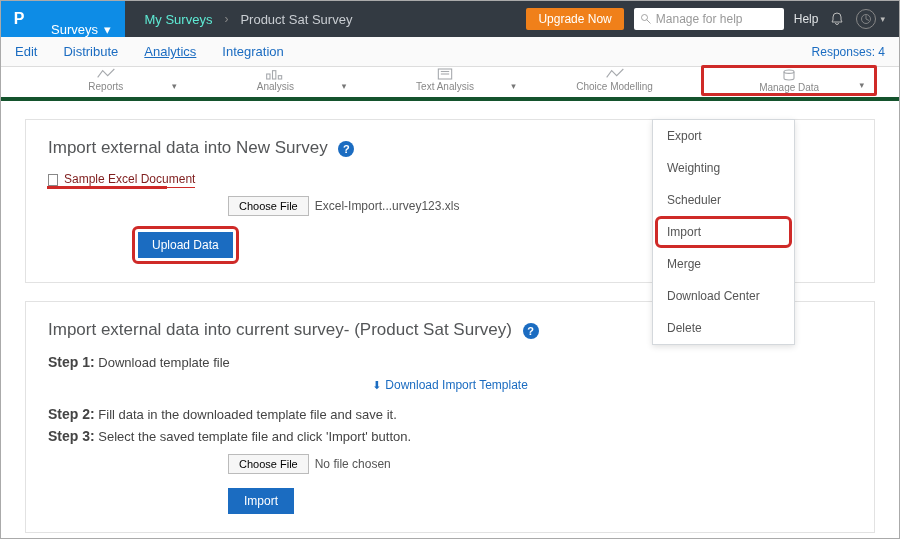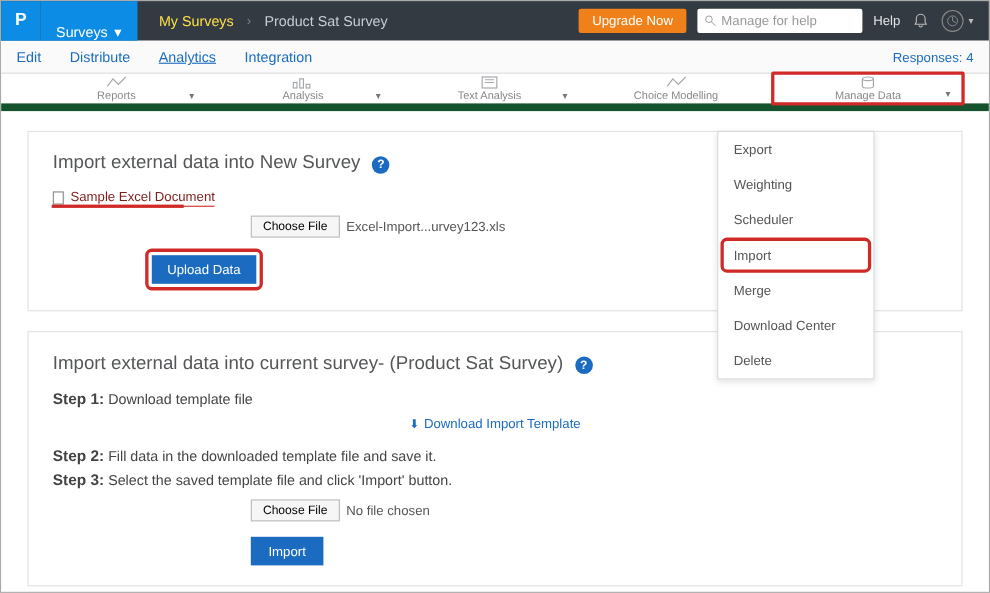--- a/index.html
+++ b/index.html
@@ -1,35 +1,35 @@
 <!DOCTYPE html>
 <html><head>
 <meta charset="utf-8">
 <style>
   * { box-sizing: border-box; margin: 0; padding: 0; font-family: Arial, Helvetica, sans-serif; }
   body { width: 900px; height: 539px; background: #fff; border: 1px solid #aaa; font-size: 12px; color: #333; overflow: hidden; position: relative; }
   .topbar { height: 36px; background: #333a42; display: flex; align-items: center; color: #eee; }
   .logo { width: 36px; height: 36px; background: #0d8ce6; display: flex; align-items: center; justify-content: center; color: #fff; font-weight: bold; font-size: 16px; }
   .surveys-drop { background: #0d8ce6; height: 36px; padding: 0 14px; display: flex; align-items: flex-end; color: #fff; font-size: 13px; cursor: pointer; gap: 6px; }
   .breadcrumb { display: flex; align-items: center; gap: 12px; margin-left: 20px; font-size: 13px; color: #c9cdd2; }
-  .breadcrumb a { color: #fde047; text-decoration: none; }
+  .breadcrumb a { color: #5eead4; text-decoration: none; }
   .breadcrumb .chev { color: #888; font-size: 12px; }
   .topbar-right { margin-left: auto; display: flex; align-items: center; gap: 10px; padding-right: 14px; }
   .upgrade { background: #f0801a; color:#fff; padding: 4px 12px; font-size: 12px; border-radius: 2px; cursor: pointer; }
   .search { background: #fff; border-radius: 2px; width: 150px; height: 22px; display: flex; align-items: center; padding: 0 6px; color: #999; }
   .search svg { width: 12px; height: 12px; fill: #888; margin-right: 4px; }
   .help-link { color: #e0e3e5; font-size: 12px; cursor:pointer; }
   .bell, .avatar { width: 18px; height: 18px; display: flex; align-items:center; justify-content:center; }
   .avatar-wrap { display:flex; align-items:center; gap:4px; }
   .avatar-circle { width: 20px; height: 20px; border-radius: 50%; border: 1px solid #888; display:flex; align-items:center; justify-content:center; }
   .secondbar { height: 30px; background: #fafafa; border-bottom: 1px solid #ddd; display: flex; align-items: center; padding: 0 14px; }
   .secondbar a { color: #1b6cc1; font-size: 13px; margin-right: 26px; cursor: pointer; text-decoration: none; }
   .secondbar a.active { text-decoration: underline; }
   .responses { margin-left: auto; font-size: 12px; color: #1b6cc1; }
-  .toolbar { height: 34px; border-bottom: 7px solid #14532d; display: flex; align-items: center; padding: 0 20px; }
+  .toolbar { height: 34px; border-bottom: 4px solid #14532d; display: flex; align-items: flex-start; padding: 0 20px; }
   .tool { flex: 1; display: flex; flex-direction: column; align-items: center; justify-content: center; font-size: 10px; color: #888; position: relative; cursor: pointer; }
   .tool .arrow { position:absolute; right: 14px; top: 14px; font-size: 9px; color: #777; }
   .tool svg { width: 20px; height: 14px; fill: none; stroke: #a6a9ad; stroke-width: 1.3; }
   .tool.active { border: 3px solid #cf2a28; border-radius: 2px; margin: -2px 2px; }
   .tool.active .arrow { right: 10px; top: 12px; }
   .content { padding: 0 24px; position: relative; }
   .panel { border: 1px solid #e2e2e2; padding: 18px 22px; margin-top: 18px; }
   .panel h2 { font-size: 17px; font-weight: normal; color: #545658; margin-bottom: 14px; }
   .help-icon { display: inline-block; width: 16px; height: 16px; border-radius: 50%; background: #1b6cc1; color: #fff; font-size: 11px; text-align: center; line-height: 16px; font-weight: bold; margin-left: 6px; }
   .link { color: #7f1d1d; text-decoration: none; font-size: 12px; }

